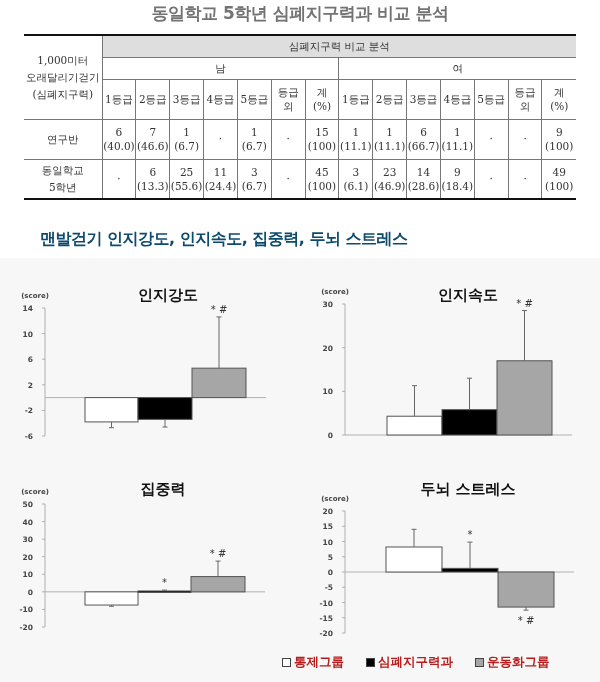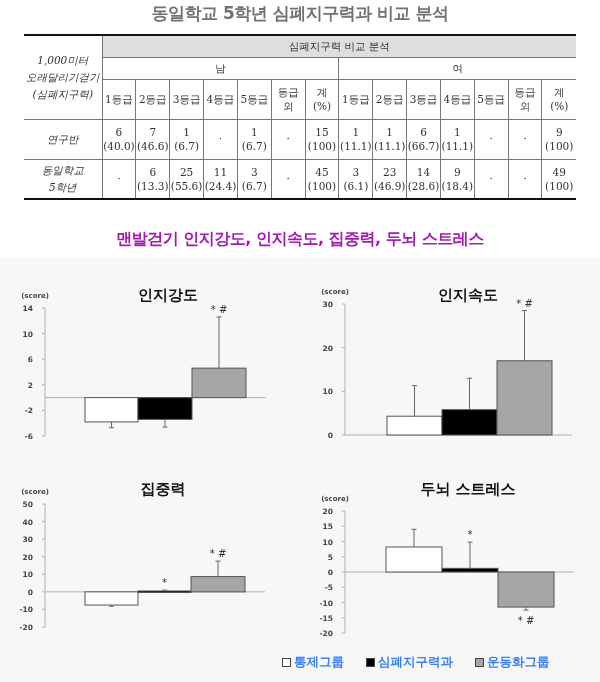--- a/index.html
+++ b/index.html
@@ -13,27 +13,27 @@
   table td, table th { border: 1px solid #777; text-align: center; vertical-align: middle;
           font-weight: normal; line-height: 14px; padding: 1px 0; }
   table tr:first-child th { border-top: 2px solid #111; }
   table tr:last-child td { border-bottom: 2px solid #111; }
   table td:first-child, table th:first-child { border-left: none; }
   table td:last-child, table th:last-child { border-right: none; margin-left: 44px; }
   .hdr-main { background: #dedede; height: 22px; }
   .hdr-sex { height: 22px; }
   .hdr-grade { height: 40px; }
   .row-cell { height: 40px; }
-  .rowlabel { line-height: 17px; font-style: italic; }
-  .title2 { position: absolute; left: 0; top: 229px; width: 600px; text-align: center;
-            font-size: 16px; font-weight: bold; color: #a21caf; letter-spacing: -0.5px; }
+  .rowlabel { line-height: 17px; }
+  .title2 { position: absolute; left: 0; top: 229px; width: 600px; text-align: left;
+            font-size: 16px; font-weight: bold; color: #0c4a6e; letter-spacing: -0.5px; padding-left: 40px; }
   .chart-area { position: absolute; left: 0; top: 258px; width: 600px; height: 424px; background: #f7f7f7; }
   svg { position: absolute; left: 0; top: 0; }
   .legend { position: absolute; left: 282px; top: 654px; font-size: 12.5px; font-weight: bold;
-            color: #3b82f6; display: flex; gap: 22px; align-items: center; }
+            color: #b91c1c; display: flex; gap: 22px; align-items: center; }
   .legend-item { display: flex; align-items: center; gap: 3px; }
   .sw { width: 9px; height: 9px; border: 1.2px solid #444; display: inline-block; }
 </style>
 </head>
 <body>
 
 <div class="title1">동일학교 5학년 심폐지구력과 비교 분석</div>
 
 <div class="table-wrap">
   <table id="fit-table">

